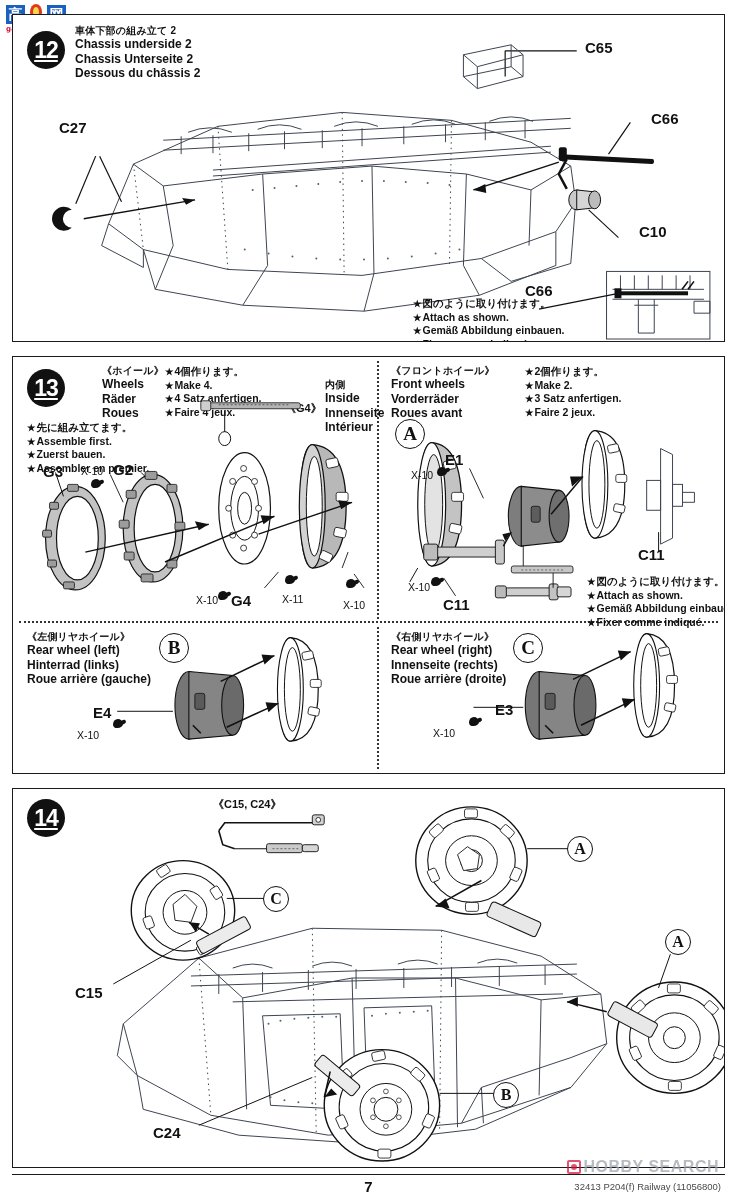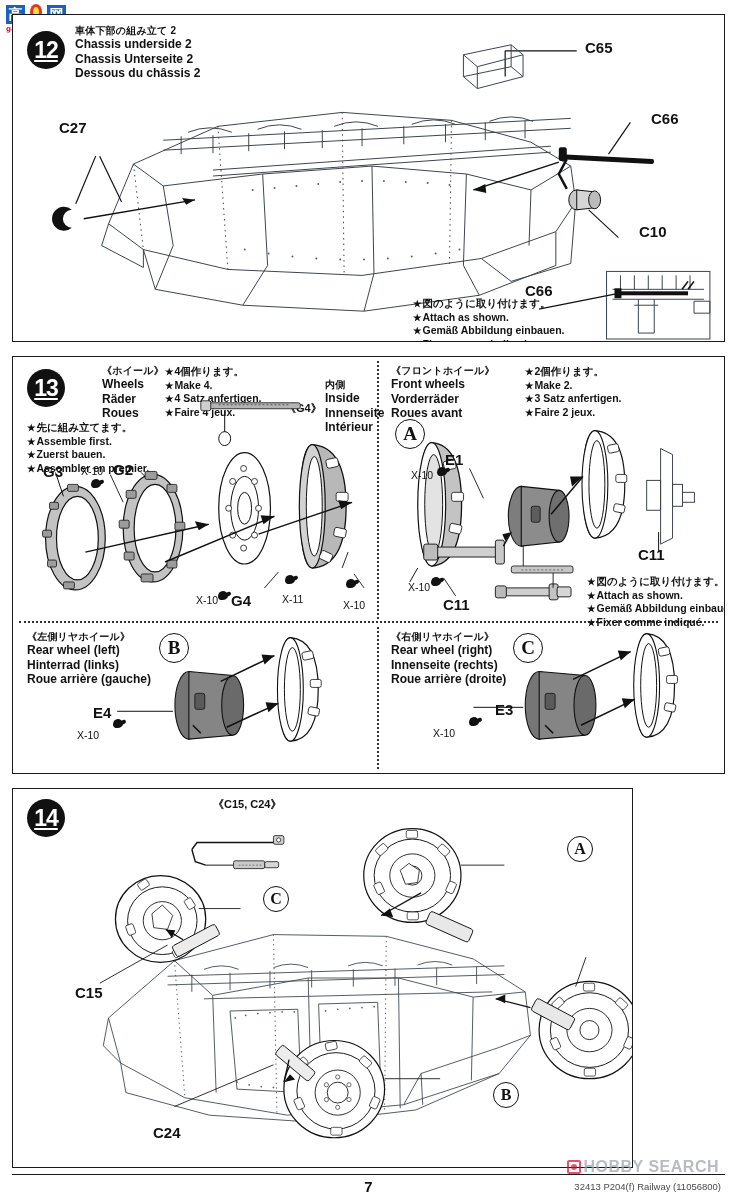--- a/index.html
+++ b/index.html
@@ -14,21 +14,21 @@
 
   
   .panel {
     position: absolute;
     border: 1.6px solid #1a1a1a;
     background: #fff;
     overflow: hidden;
   }
   #panel-12 { left: 12px; top: 14px;  width: 713px; height: 328px; }
   #panel-13 { left: 12px; top: 356px; width: 713px; height: 418px; }
-  #panel-14 { left: 12px; top: 788px; width: 621px; height: 380px; }
+  #panel-14 { left: 12px; top: 788px; width: 713px; height: 380px; }
 
   
   .vdot {
     position: absolute; top: 6px; width: 0;
     border-left: 2px dotted #333;
   }
   .hdot {
     position: absolute; left: 6px; right: 6px; height: 0;
     border-top: 2px dotted #333;
   }

